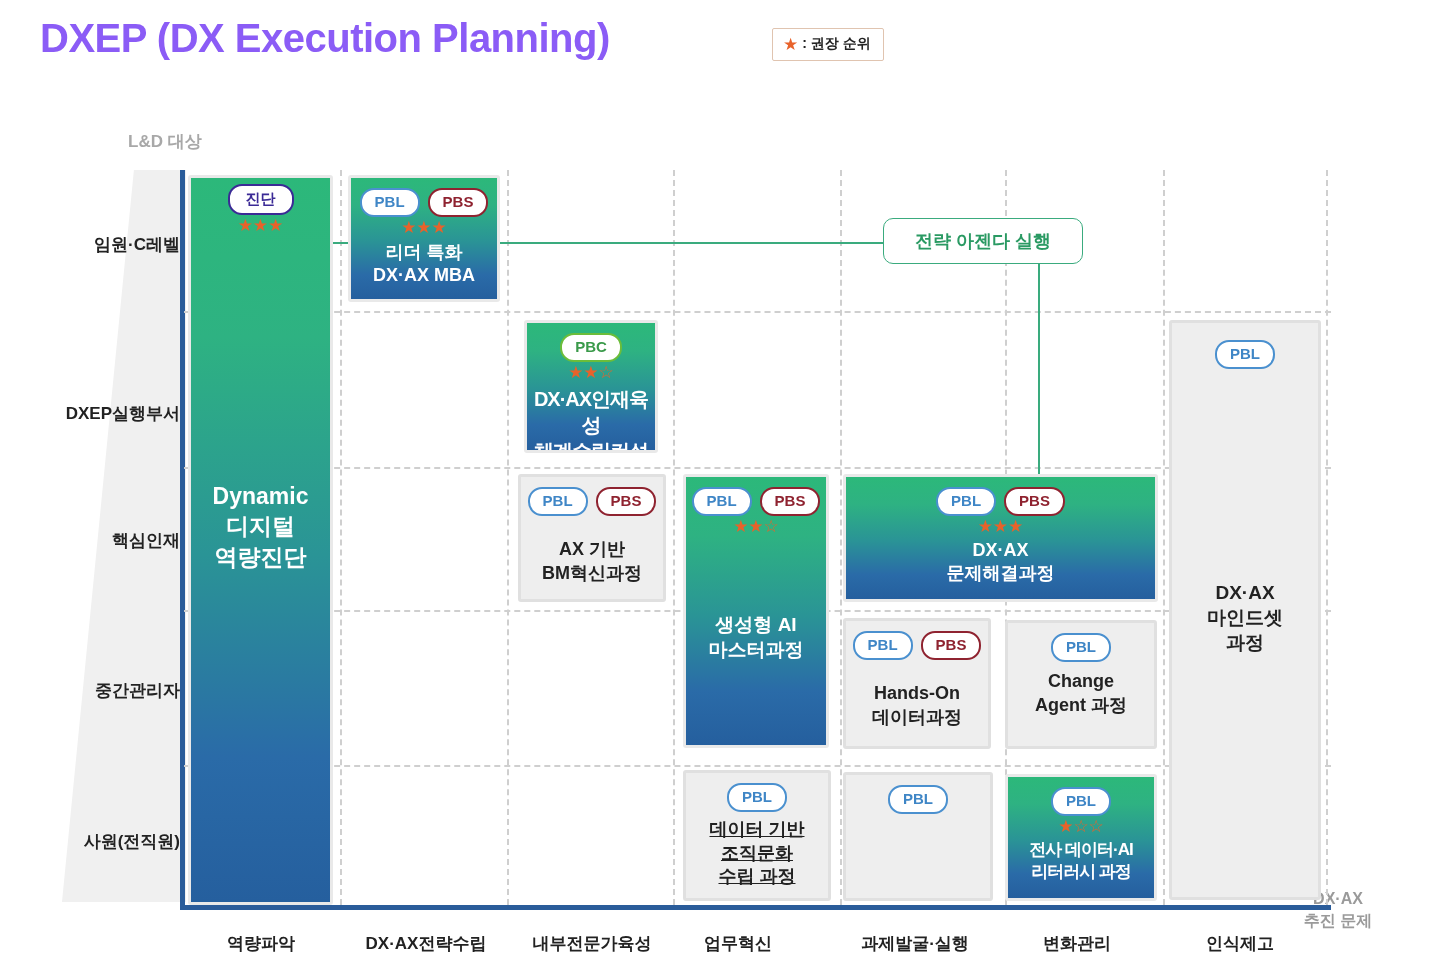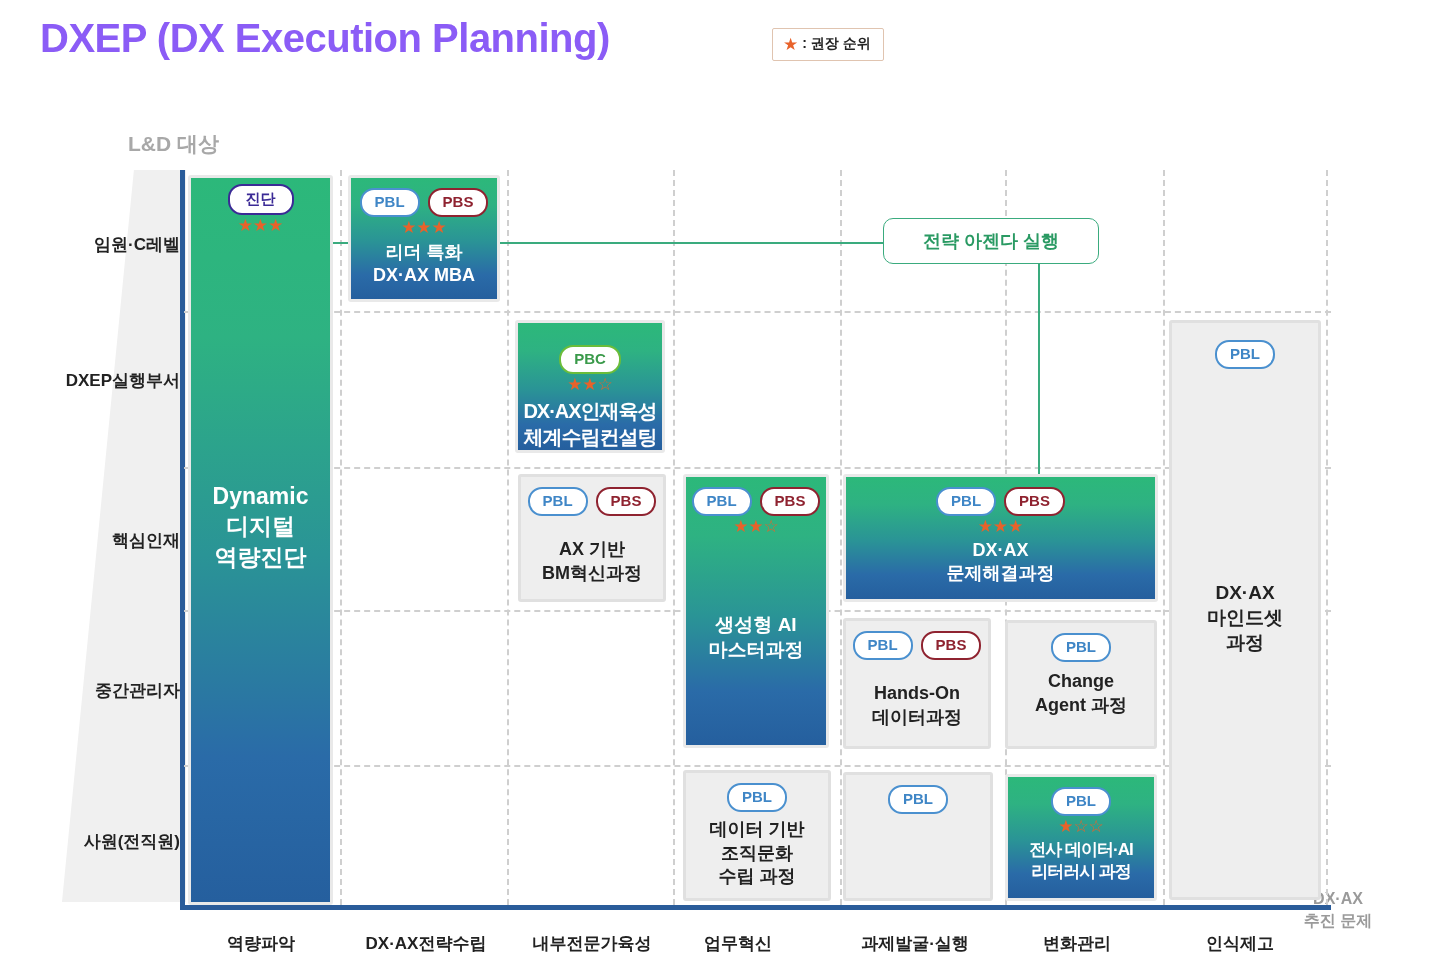--- a/index.html
+++ b/index.html
@@ -24,21 +24,21 @@
     padding: 6px 12px 7px 10px;
     display: flex; align-items: center; gap: 4px;
     border-radius: 2px;
   }
   .legend-star { color: #e8622a; font-size: 17px; line-height: 1; }
   .legend-text { font-size: 14px; color: #222; font-weight: 600; white-space: nowrap; }
 
   
   .ld-caption {
     position: absolute; left: 128px; top: 130px;
-    font-size: 21px; font-weight: 700; color: #a8a8a8; white-space: nowrap;
+    font-size: 17px; font-weight: 700; color: #a8a8a8; white-space: nowrap;
   }
   .bottom-note {
     position: absolute; left: 1338px; top: 888px;
     transform: translateX(-50%);
     font-size: 16px; font-weight: 600; color: #9a9a9a;
     text-align: center; line-height: 1.35; white-space: nowrap;
   }
 
   
   .pyramid {
@@ -163,21 +163,21 @@
   <div class="ld-caption">L&amp;D 대상</div>
 
   <div class="bottom-note">
     <div>DX·AX</div>
     <div>추진 문제</div>
   </div>
 
   <div class="pyramid"></div>
 
   <div class="row-label" style="top:233px;">임원·C레벨</div>
-  <div class="row-label" style="top:369px;">DXEP실행부서</div>
+  <div class="row-label" style="top:402px;">DXEP실행부서</div>
   <div class="row-label" style="top:529px;">핵심인재</div>
   <div class="row-label" style="top:679px;">중간관리자</div>
   <div class="row-label" style="top:830px;">사원(전직원)</div>
 
   <div class="col-label" style="left:261px;">역량파악</div>
   <div class="col-label" style="left:426px;">DX·AX전략수립</div>
   <div class="col-label" style="left:592px;">내부전문가육성</div>
   <div class="col-label" style="left:738px;">업무혁신</div>
   <div class="col-label" style="left:915px;">과제발굴·실행</div>
   <div class="col-label" style="left:1077px;">변화관리</div>
@@ -195,21 +195,21 @@
     <div class="vline" style="left:825px;"></div>
     <div class="vline" style="left:983px;"></div>
     <div class="vline" style="left:1146px;"></div>
 
     <div class="hline" style="top:141px;"></div>
     <div class="hline" style="top:297px;"></div>
     <div class="hline" style="top:440px;"></div>
     <div class="hline" style="top:595px;"></div>
 
     <div class="conn" style="left:150px; top:72px; width:555px; height:1.5px;"></div>
-    <div class="callout" style="left:703px; top:48px; width:216px; height:46px;">전략 아젠다 실행</div>
+    <div class="callout" style="left:703px; top:48px; width:200px; height:46px;">전략 아젠다 실행</div>
     <div class="conn" style="left:858px; top:94px; width:1.5px; height:214px;"></div>
 
     <div class="card grad" style="left:8px; top:5px; width:145px; height:730px; justify-content:flex-start;">
       <div class="badges" style="margin-top:6px;">
         <span class="badge diag">진단</span>
       </div>
       <div class="stars">
         <span class="on">★★★</span>
       </div>
       <div class="bigcard-title" style="margin-top:245px;">
@@ -224,21 +224,21 @@
         <span class="badge pbl">PBL</span>
         <span class="badge pbs">PBS</span>
       </div>
       <div class="stars"><span class="on">★★★</span></div>
       <div class="card-title" style="margin-top:3px;">
         <div>리더 특화</div>
         <div>DX·AX MBA</div>
       </div>
     </div>
 
-    <div class="card grad" style="left:335px; top:150px; width:150px; height:133px;justify-content:flex-end;">
+    <div class="card grad" style="left:344px; top:150px; width:134px; height:133px;">
       <div class="badges">
         <span class="badge pbc">PBC</span>
       </div>
       <div class="stars"><span class="on">★★</span><span class="off">☆</span></div>
       <div class="card-title tight" style="margin-top:3px; font-size:20px;">
         <div>DX·AX인재육성</div>
         <div>체계수립컨설팅</div>
       </div>
     </div>
 
@@ -306,21 +306,21 @@
         <div>DX·AX</div>
         <div>마인드셋</div>
         <div>과정</div>
       </div>
     </div>
 
     <div class="card grey" style="left:503px; top:600px; width:148px; height:131px;">
       <div class="badges">
         <span class="badge pbl">PBL</span>
       </div>
-      <div class="card-title" style="margin-top:6px;">
+      <div class="card-title" style="margin-top:6px;text-decoration:underline;">
         <div>데이터 기반</div>
         <div>조직문화</div>
         <div>수립 과정</div>
       </div>
     </div>
 
     <div class="card grey" style="left:663px; top:602px; width:150px; height:129px;">
       <div class="badges">
         <span class="badge pbl">PBL</span>
       </div>

